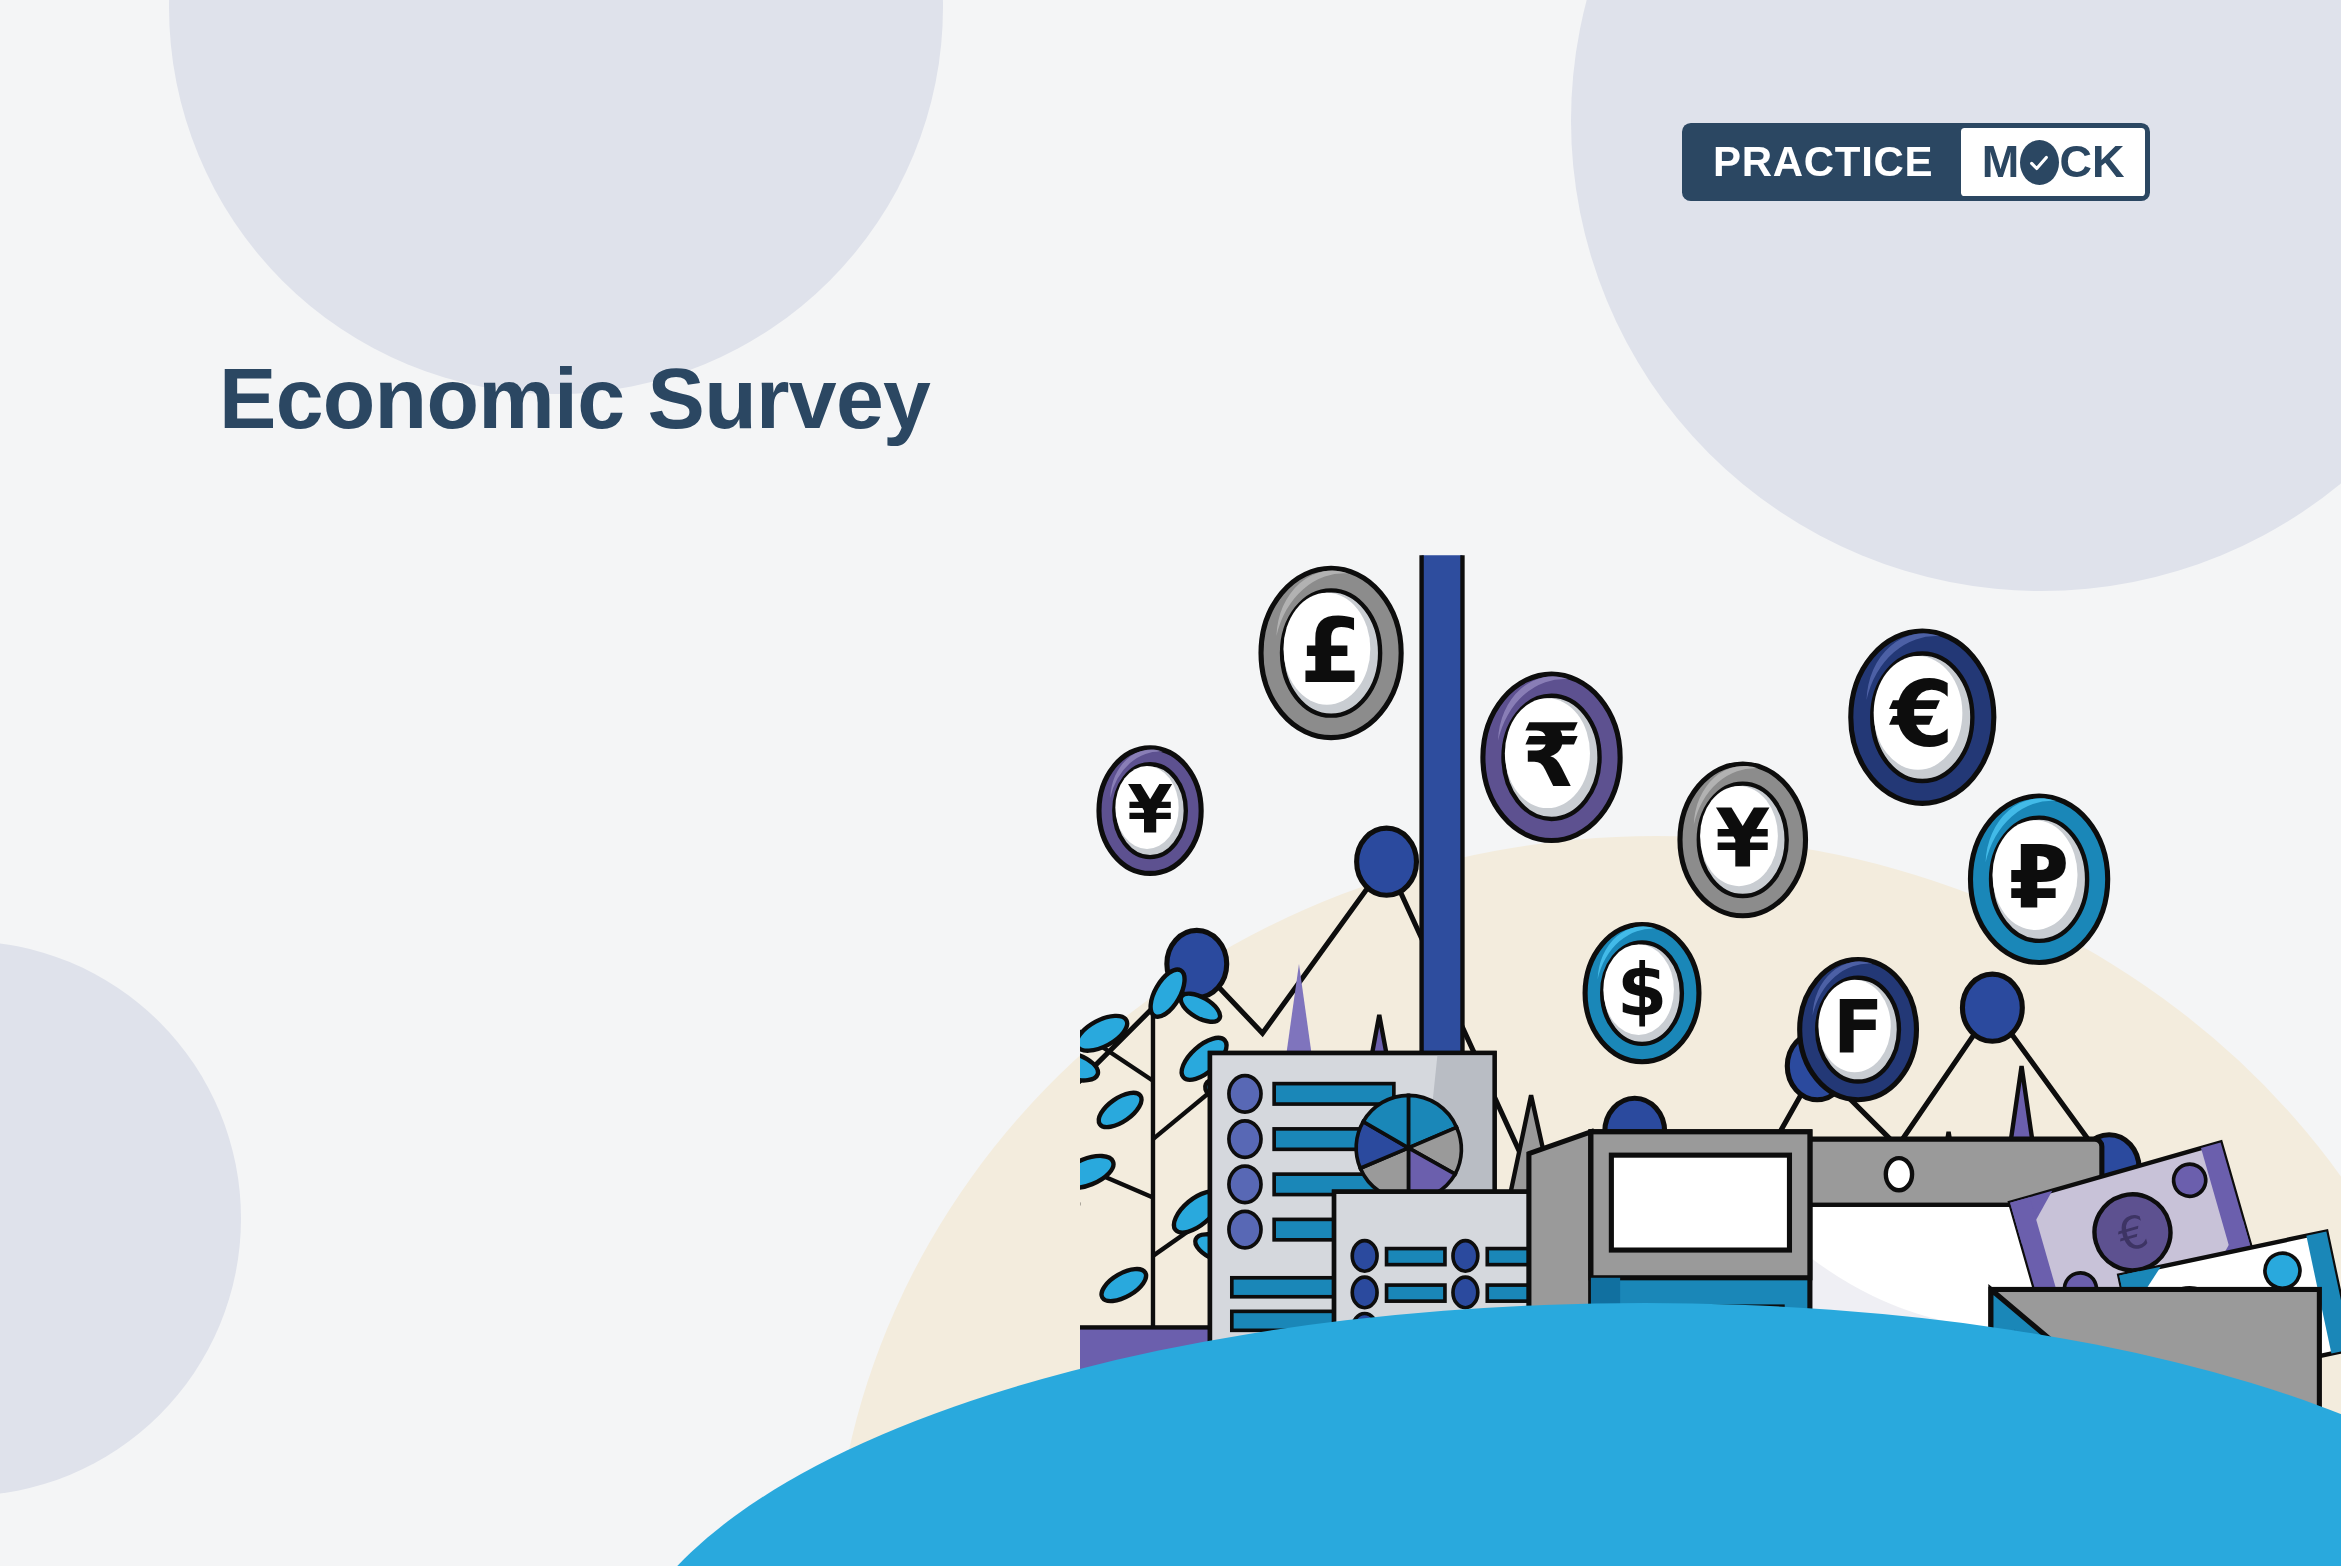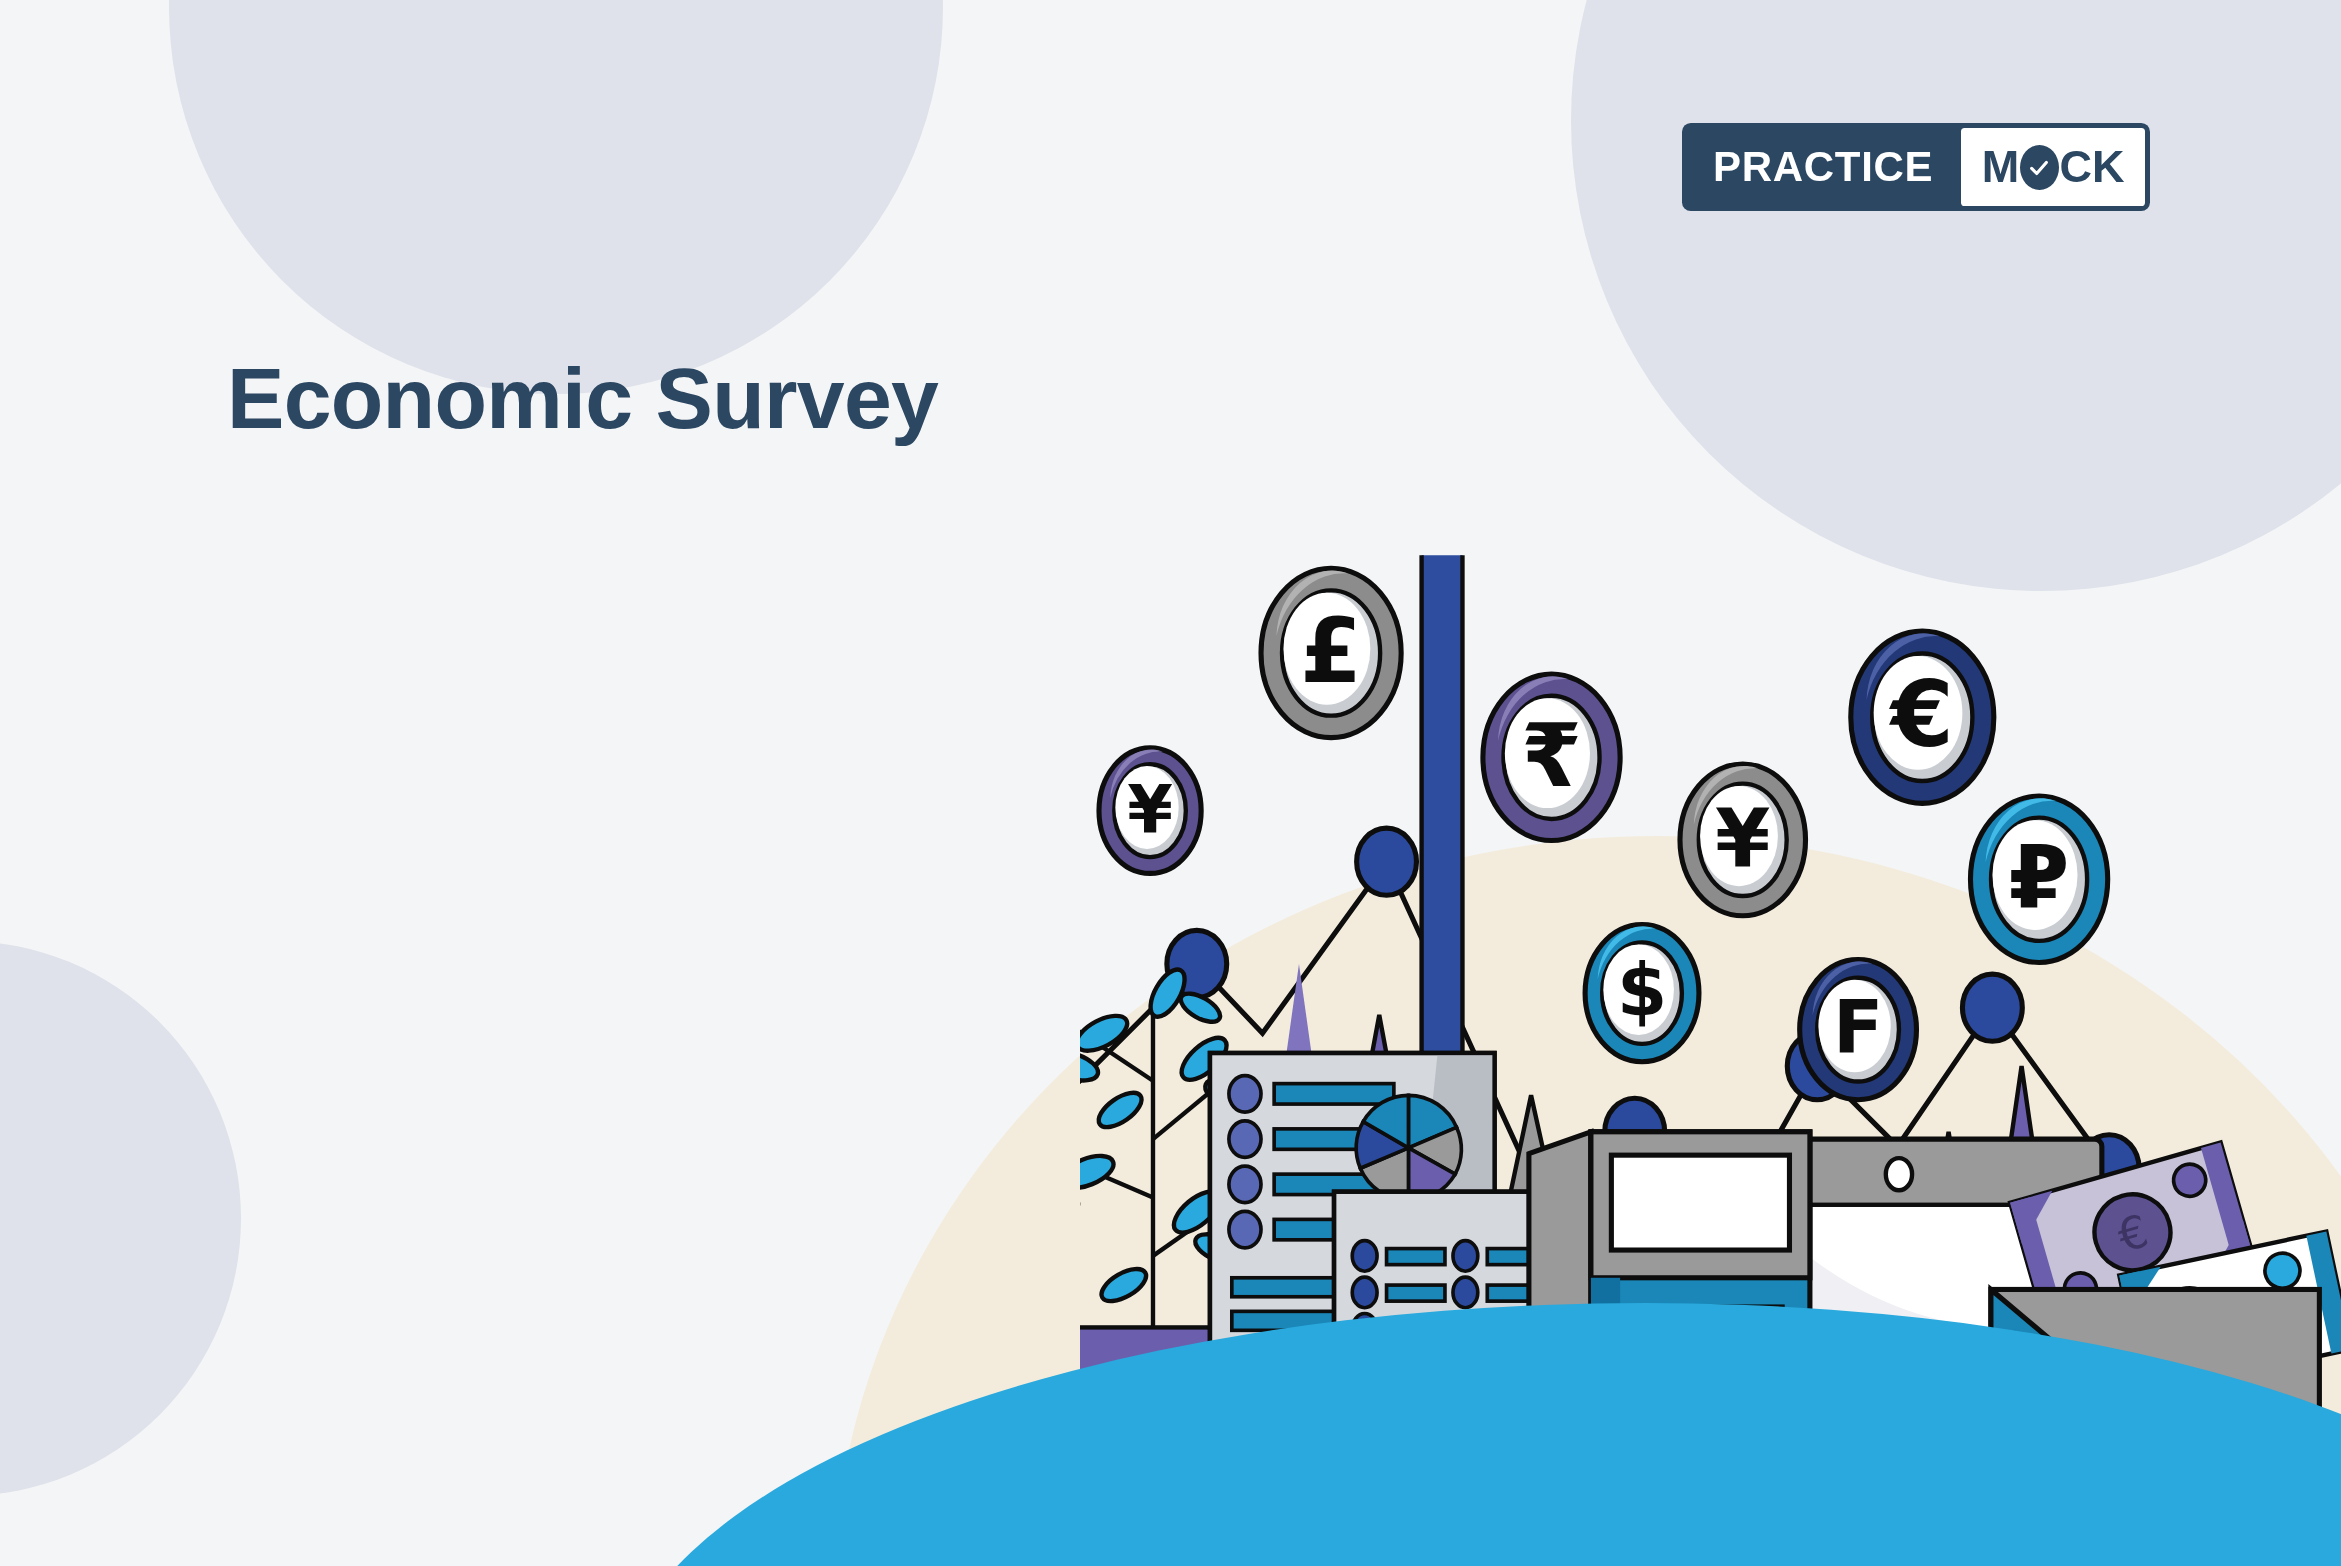--- a/index.html
+++ b/index.html
@@ -42,29 +42,28 @@
 
   
   #title-block {
     position: absolute;
     left: 219px; top: 343px;
     color: #2b4762;
     font-weight: bold;
     font-size: 86px;
     line-height: 1.30;
     letter-spacing: -0.7px;
-    margin-left: 8px;
   }
   #title-block .tline { display:block; white-space: nowrap; }
 
   
   #logo {
     position: absolute;
     left: 1682px; top: 123px;
-    height: 88px;
+    height: 78px;
     display: flex;
     align-items: stretch;
     border-radius: 8.8px;
     overflow: hidden;
     background: #2b4762;
   }
   #logo-left {
     display: flex; align-items: center;
     padding: 0 28px 0 31px;
     color: #ffffff;

